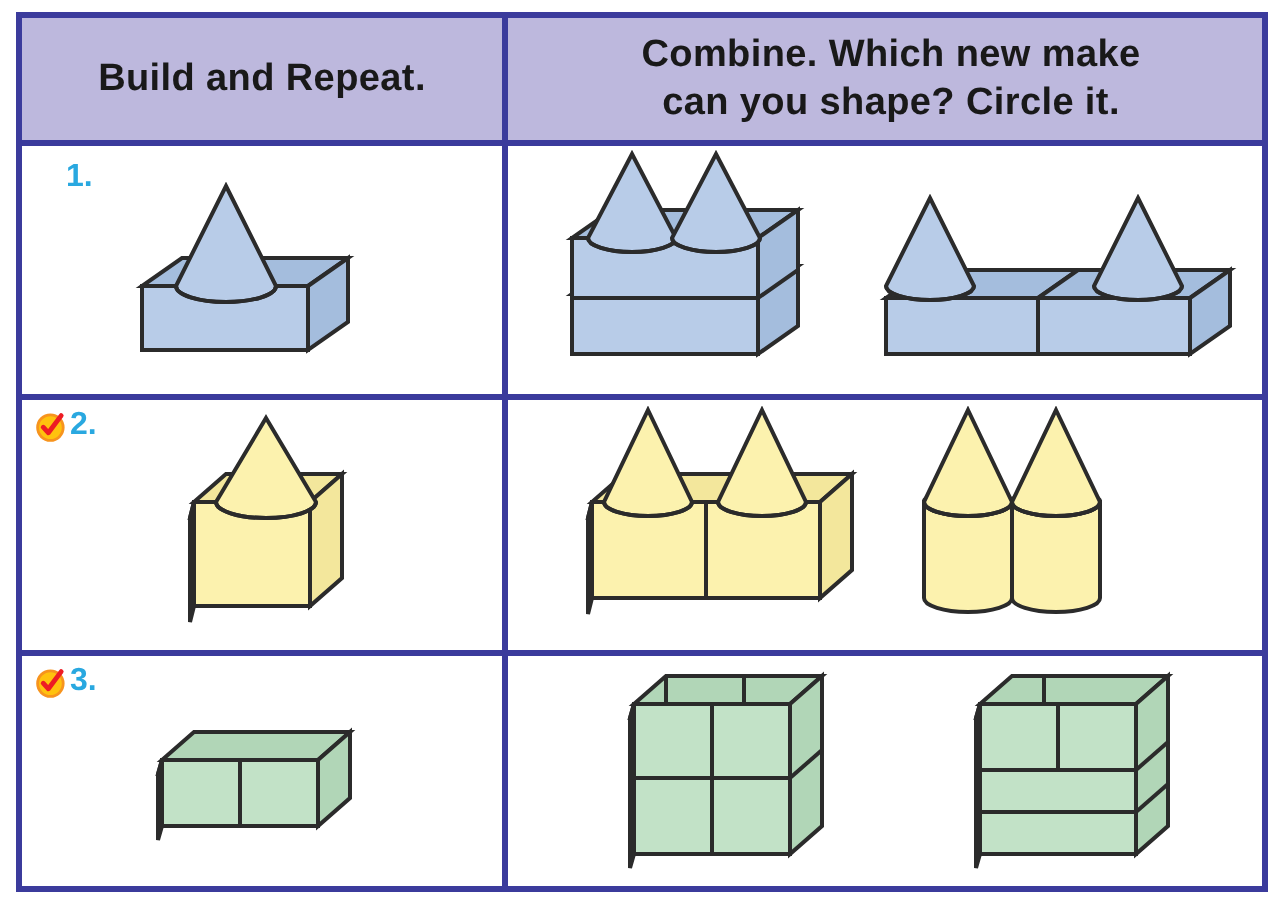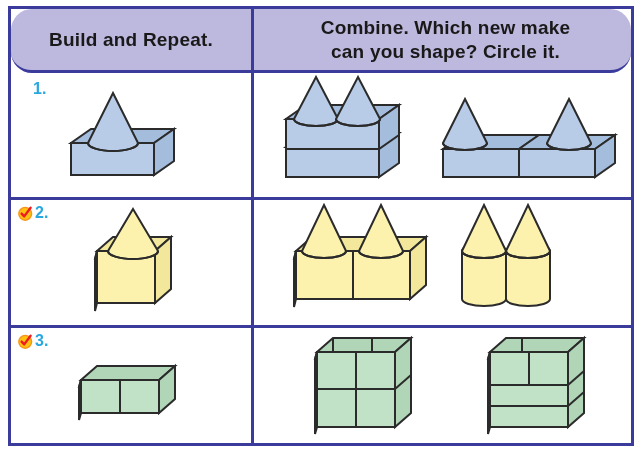--- a/index.html
+++ b/index.html
@@ -11,21 +11,20 @@
     border:3px solid #3b3b9c;
     background:#ffffff;
   }
 
   
   .thead{
     position:absolute;left:0;top:0;width:100%;height:64px;
     background:#bdb8dd;
     border-bottom:3px solid #3b3b9c;
     box-sizing:border-box;
-    border-radius:21px;
   }
   .th{
     position:absolute;top:0;height:100%;
     display:flex;align-items:center;justify-content:center;
     text-align:center;color:#191919;
     font-weight:bold;font-size:19px;line-height:1.22;
     letter-spacing:.2px;
   }
   .th-left{left:0;width:240px;}
   .th-right{left:243px;width:383px;}

